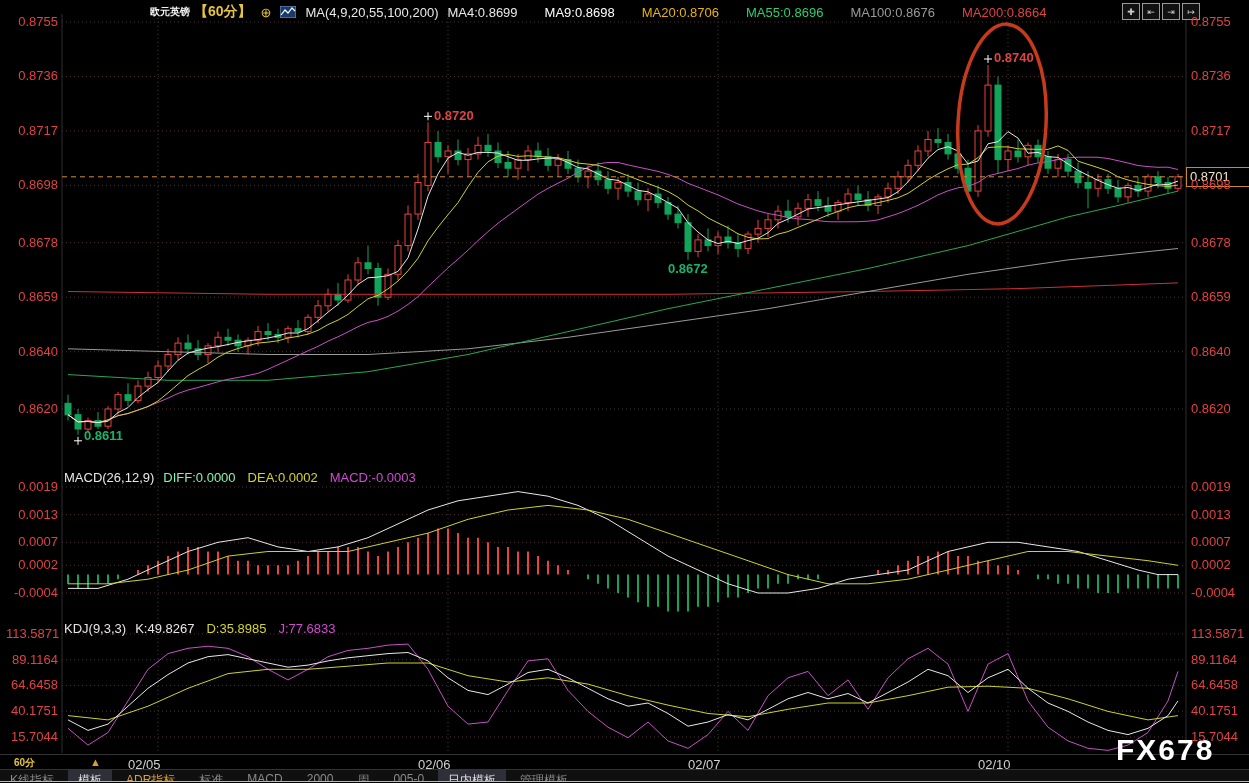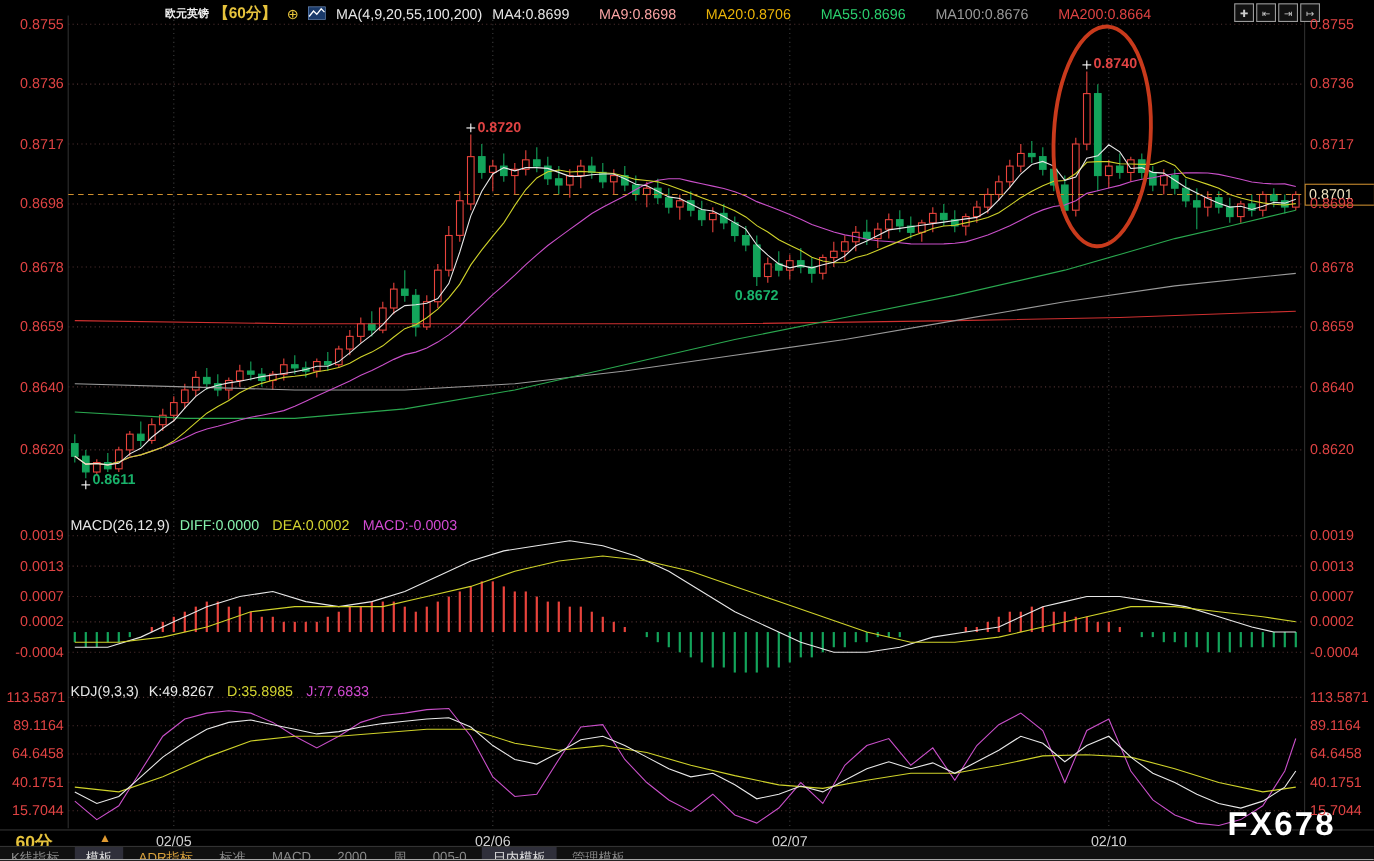--- a/index.html
+++ b/index.html
@@ -7,29 +7,29 @@
        font-family:"Liberation Sans",sans-serif;-webkit-font-smoothing:antialiased;}
   .abs{position:absolute;}
   #chart{position:absolute;left:0;top:0;}
   .hdr{display:flex;align-items:center;gap:9px;font-size:13px;white-space:nowrap;}
   .sym{color:#f2f2f2;font-weight:bold;font-size:10px;}
   .per{color:#e6c33c;font-weight:bold;font-size:14px;}
   .plus{color:#e6c33c;font-size:13px;}
   .magrp{color:#e8e8e8;}
   .axlbl{position:absolute;font-size:13px;color:#e04343;line-height:16px;}
   .axl{width:52px;text-align:right;}
-  .datelbl{position:absolute;font-size:13px;color:#d0d0d0;width:60px;text-align:center;top:757px;}
+  .datelbl{position:absolute;font-size:13px;color:#d0d0d0;width:60px;text-align:left;top:757px;}
   .anlbl{position:absolute;font-size:13px;font-weight:bold;line-height:14px;}
   .pricebox{position:absolute;left:1186px;width:59px;height:18px;border:1px solid #c78a2e;
             background:#000;color:#efe3c0;font-size:13px;line-height:18px;padding-left:3px;}
   .icnbtn{width:16px;height:15px;border:1px solid #9a9a9a;color:#cccccc;font-size:9px;
           display:flex;align-items:center;justify-content:center;background:#111;}
   .sep{position:absolute;left:0;width:1249px;height:1px;}
   .bbar{position:absolute;left:0;top:755px;width:1249px;height:14px;}
-  .bper{position:absolute;left:14px;top:756px;color:#e6c33c;font-weight:bold;font-size:16px;}
+  .bper{position:absolute;left:14px;top:756px;color:#e6c33c;font-weight:bold;font-size:10px;}
   .barrow{position:absolute;left:90px;top:756px;color:#e09a30;font-size:11px;}
   .menu{position:absolute;left:0;top:770px;width:1249px;height:11px;background:#101010;
         overflow:hidden;display:flex;gap:4px;align-items:flex-start;}
   .mitem{font-size:12px;color:#8a8a8a;padding:2px 10px 0 10px;white-space:nowrap;}
   .mitem.active{background:#2f2f3a;color:#e0e0e0;}
   .mitem.accent{color:#d8a13c;}
   .wm{position:absolute;left:1116px;top:733px;color:#ffffff;font-size:30px;font-weight:bold;
       letter-spacing:2px;}
 </style>
 </head>
@@ -413,21 +413,21 @@
   <span class="sym">欧元英镑</span>
   <span class="per" style="margin-left:-5px;">【60分】</span>
   <span class="plus">⊕</span>
   <svg width="16" height="12">
     <rect x="0" y="0" width="16" height="12" fill="#1a3a6a" stroke="#7a9ac8"></rect>
     <polyline points="1,9 5,4 8,7 12,2 15,5" fill="none" stroke="#ffffff" stroke-width="1.2"></polyline>
   </svg>
   <span class="magrp">MA(4,9,20,55,100,200)</span>
   <span id="ma-values" class="hdr" style="gap:27px;">
       <span style="color: rgb(232, 232, 232);">MA4:0.8699</span>
-      <span style="color: #fca5a5;">MA9:0.8698</span>
+      <span style="color: #ffffff;">MA9:0.8698</span>
       <span style="color: #eab308;">MA20:0.8706</span>
       <span style="color: rgb(43, 207, 110);">MA55:0.8696</span>
       <span style="color: rgb(154, 154, 154);">MA100:0.8676</span>
       <span style="color: rgb(224, 67, 67);">MA200:0.8664</span>
     </span>
 </div>
 
 <div class="abs" style="left:1122px;top:3px;display:flex;gap:2px;" id="topicons">
     <div class="icnbtn">✚</div>
     <div class="icnbtn">⇤</div>

